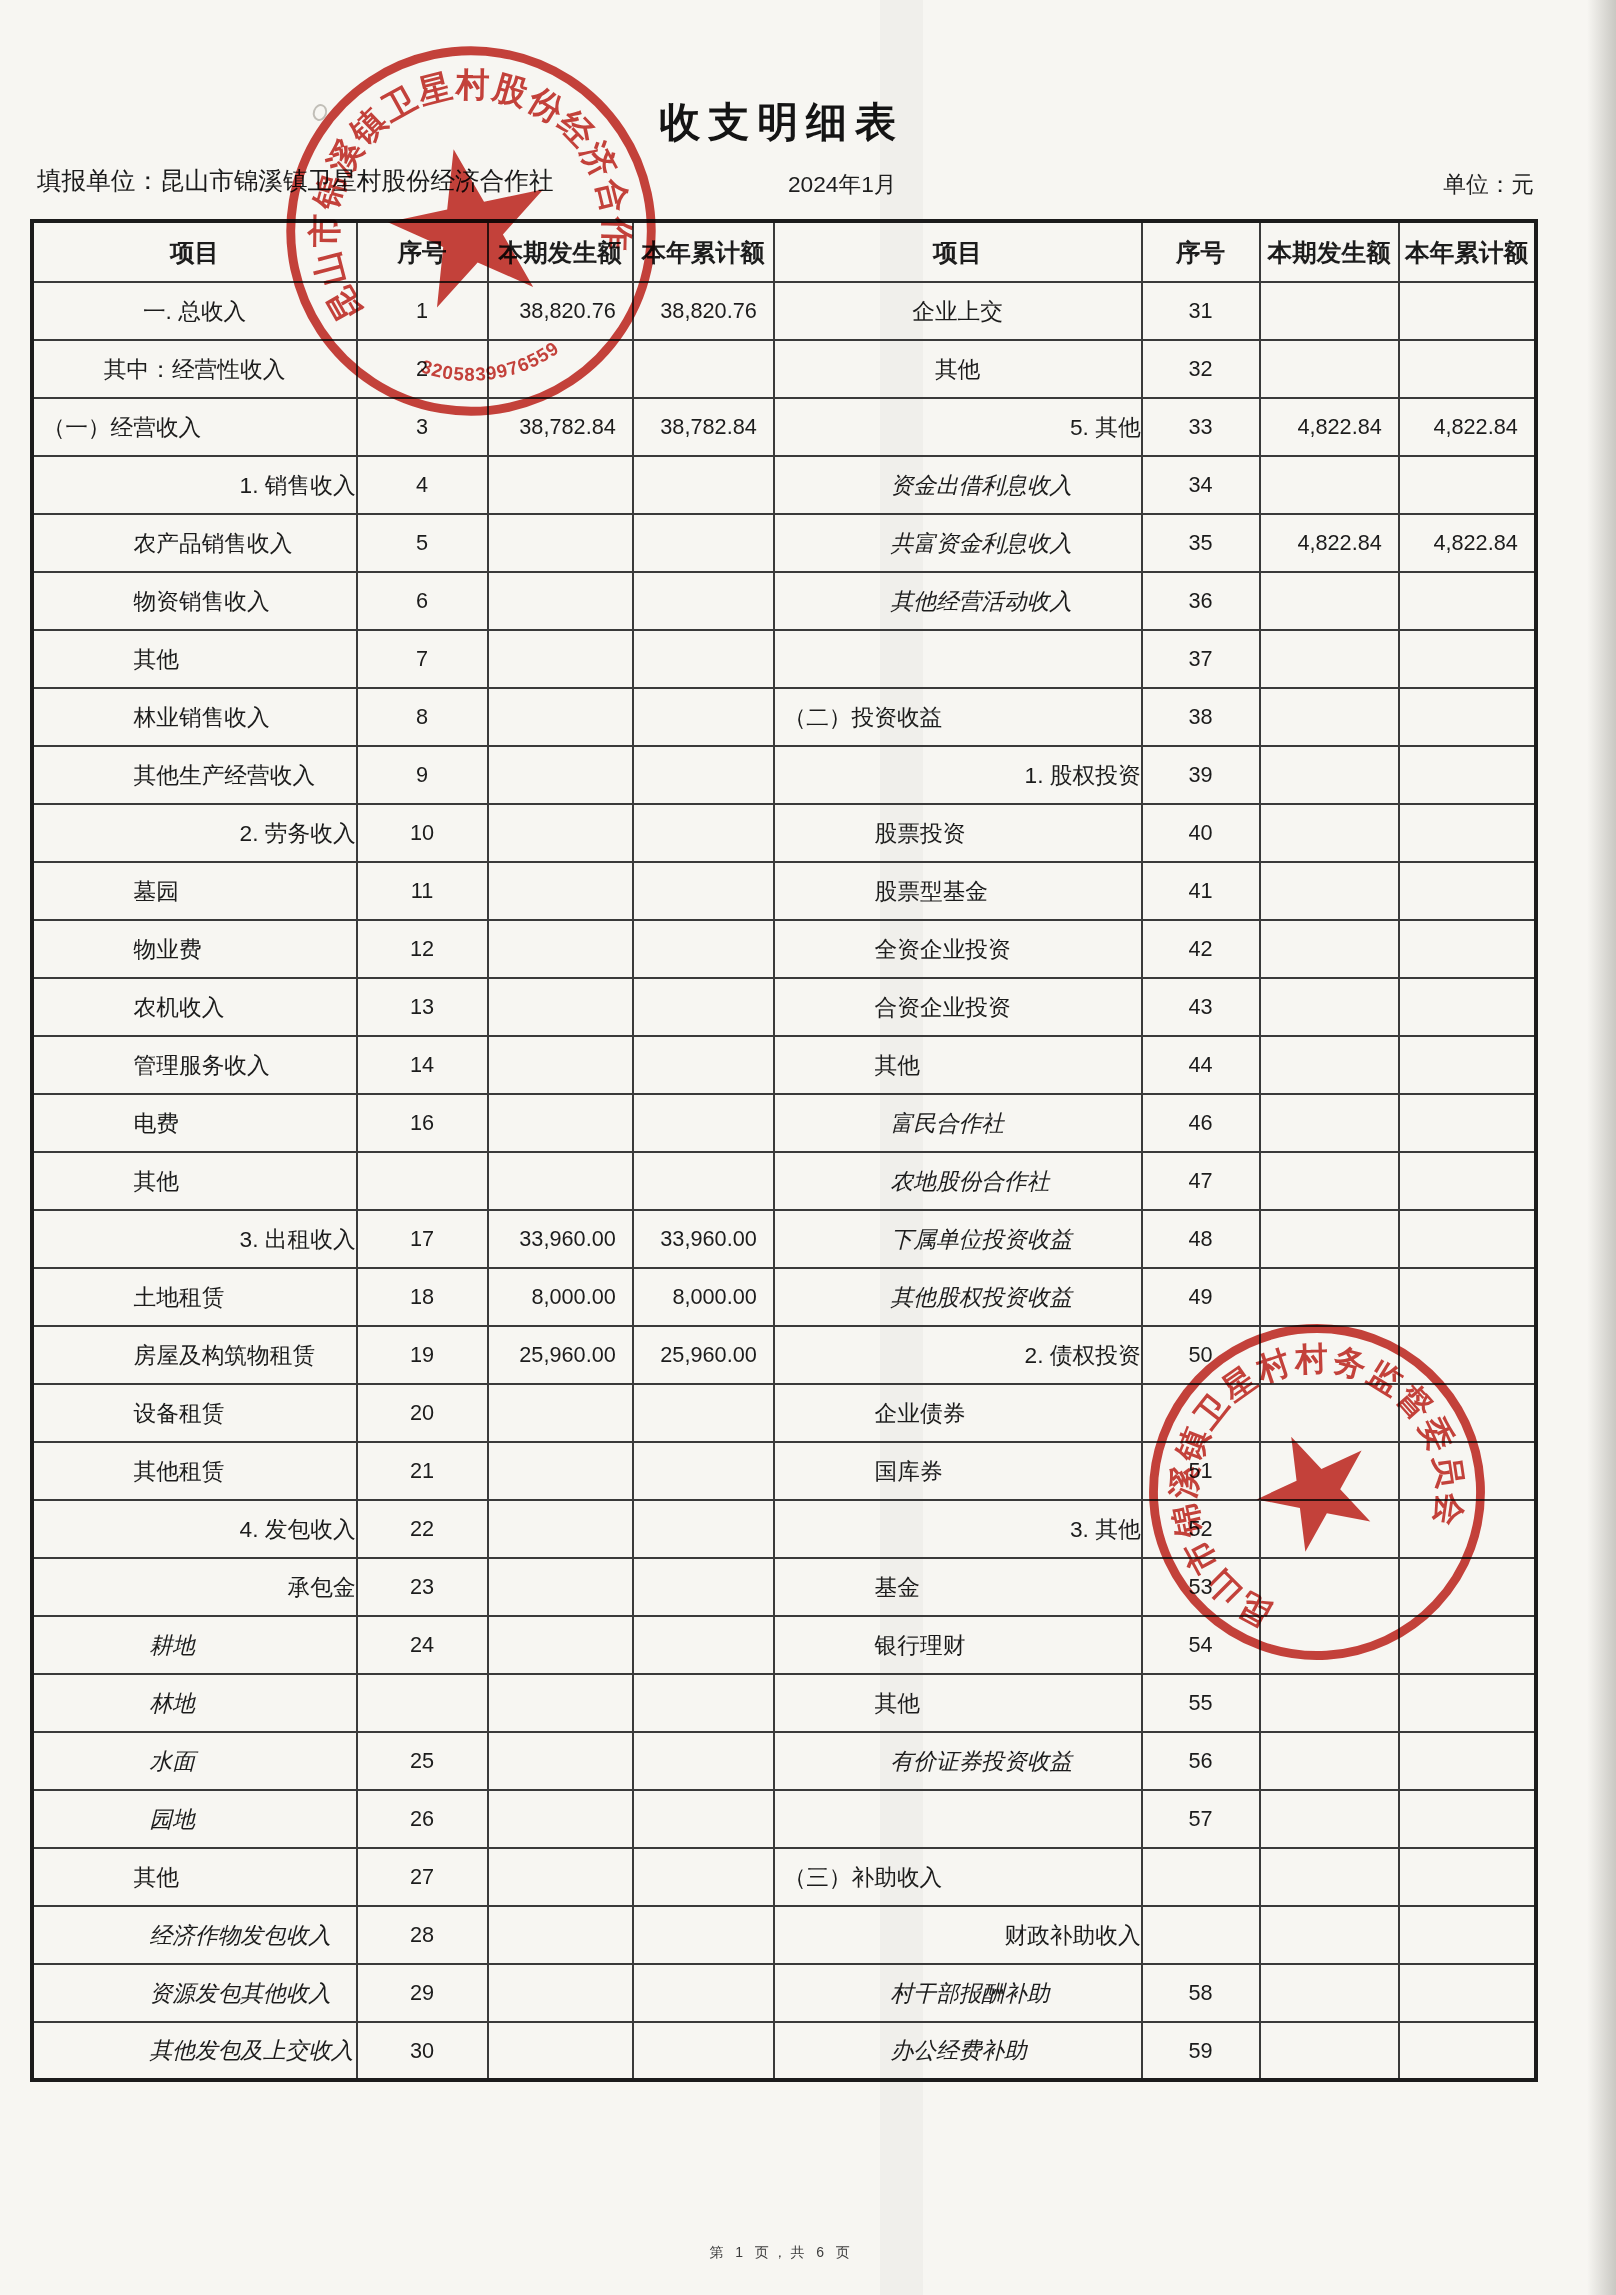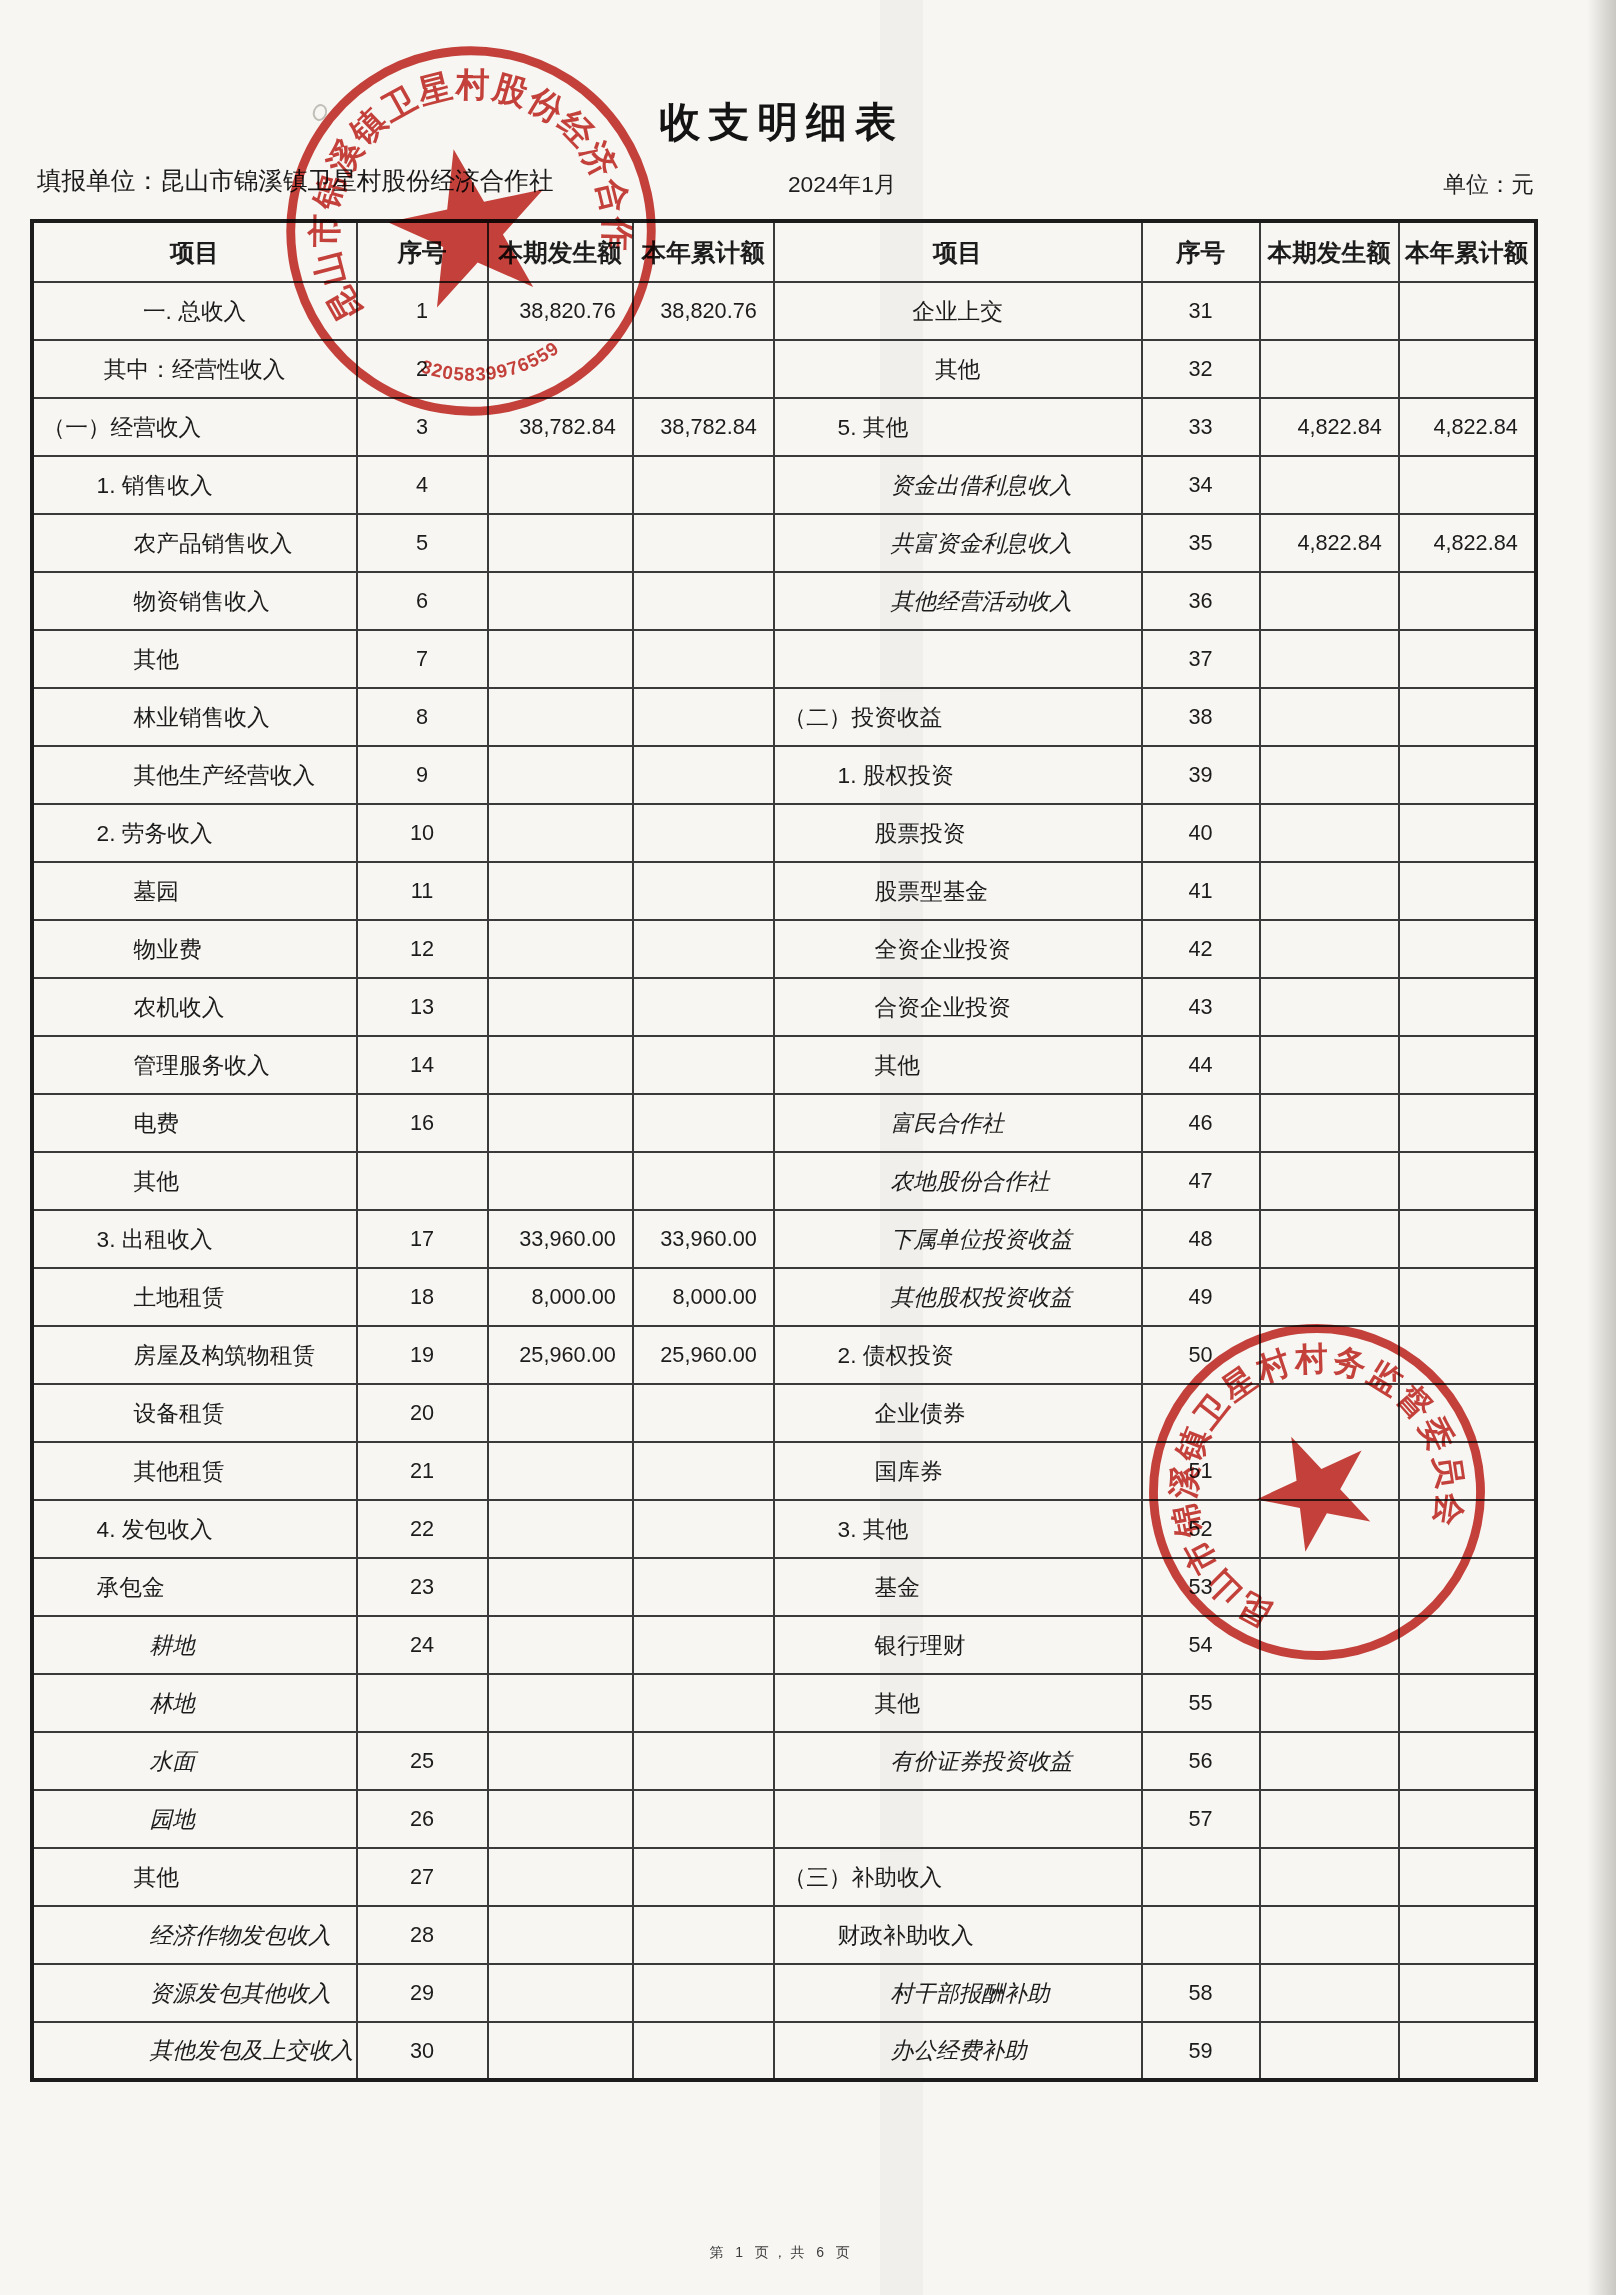--- a/index.html
+++ b/index.html
@@ -29,21 +29,21 @@
     border:2px solid #3a3a3a;
     white-space:nowrap; overflow:hidden;
     color:#1c1c1c;
   }
   .ledger th { height:61px; font-weight:700; font-size:24.6px; text-align:center; }
   .ledger td { height:58px; font-size:22.7px; }
   td.num { text-align:center; font-size:21.7px; }
   td.val { text-align:right; padding-right:15.8px; font-size:21.7px; }
   td.item.ind-c { text-align:center; padding-left:0; }
   .ind-0 { padding-left:8.9px; }
-  .ind-1 { padding-left:63px; }
+  .ind-1 { padding-left:63px;text-align:right; }
   .ind-2 { padding-left:100px; }
   .ind-3 { padding-left:116px;font-style:italic; }
 
   .footer {
     position:absolute; left:29.6px; top:2244px; width:1504px;
     text-align:center; font-size:14px; letter-spacing:3.9px; color:#3c3c3c;
   }
 
   .stamp { position:absolute; mix-blend-mode:multiply; opacity:.9; }
   .stamp .ink { stroke:#c42e28; fill:none; }

